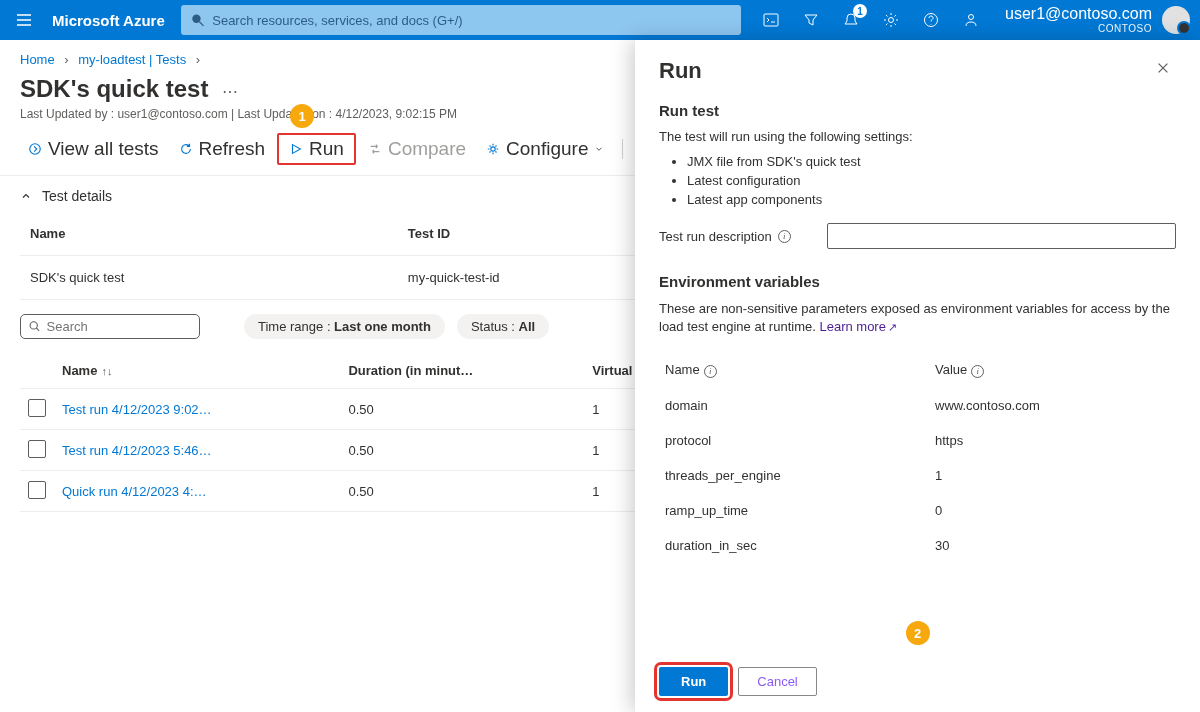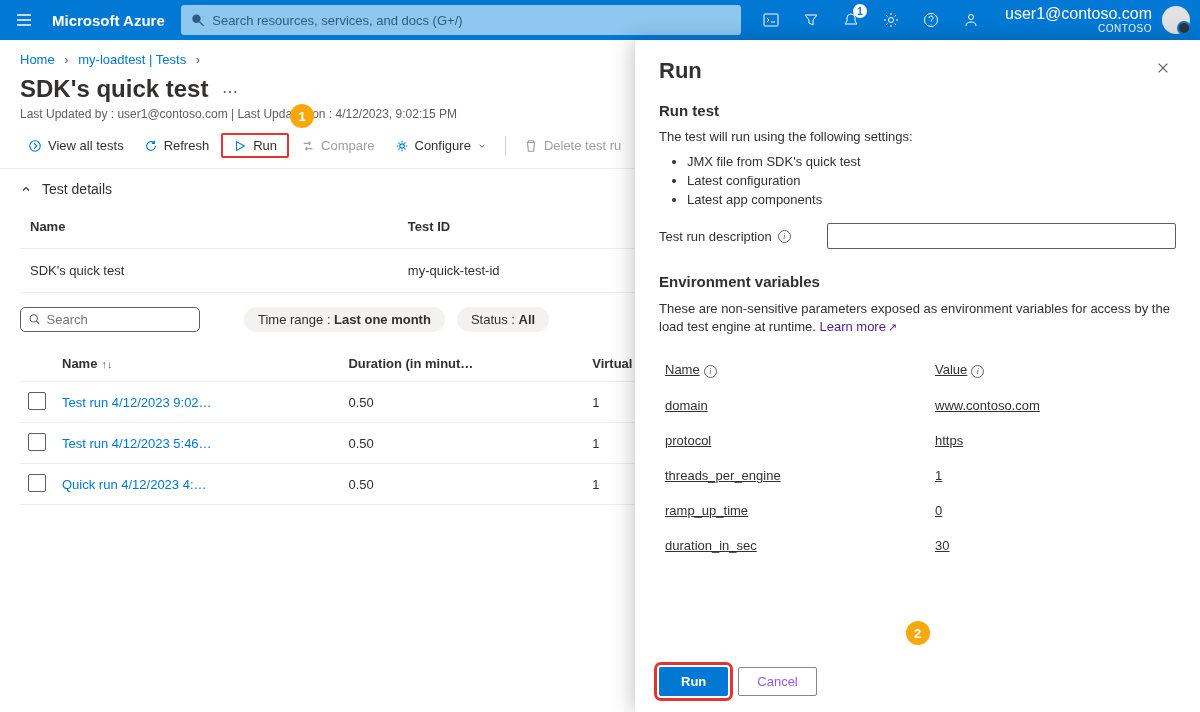--- a/index.html
+++ b/index.html
@@ -35,21 +35,21 @@
 .page-header { padding: 4px 20px 0; }
 .page-title { font-size: 24px; font-weight:600; display:inline-block; }
 .ellips { display:inline-block; margin-left:10px; color:#605e5c; font-size:16px; letter-spacing:2px; }
 .subtitle { font-size:12px; color:#605e5c; margin-top:4px; }
 
 
 .callout { position:absolute; width:24px; height:24px; border-radius:50%; background:#f7a80d; color:#fff; font-weight:700; font-size:13px; display:flex; align-items:center; justify-content:center; z-index:50; }
 
 
 .toolbar { display:flex; align-items:center; gap: 4px; padding: 12px 20px 10px; border-bottom:1px solid #ededed;}
-.tbtn { display:flex; align-items:center; gap:6px; padding: 4px 8px; border:none; background:none; font-size:13px; color:#323130; cursor:pointer; }
+.tbtn { display:flex; align-items:center; gap:6px; padding: 4px 8px; border:none; background:none; font-size:19px; color:#323130; cursor:pointer; }
 .tbtn svg { width:14px; height:14px; fill:none; stroke:#0078d4; stroke-width:1.3; }
 .tbtn.disabled { color:#a19f9d; }
 .tbtn.disabled svg { stroke:#a19f9d; }
 .tbtn.highlighted { border:2px solid #e3342f; border-radius:2px; padding:3px 10px; }
 .tsep { width:1px; height:20px; background:#d1d1d1; margin:0 6px; }
 
 
 .section { padding: 12px 20px; }
 .collapser { display:flex; align-items:center; gap:10px; font-size:14px; padding-bottom:8px; }
 table.grid { width:100%; border-collapse:collapse; font-size:13px; }
@@ -85,21 +85,21 @@
 .sp-p { font-size:13px; color:#323130; margin-bottom:10px; }
 .sp-ul { padding-left:28px; margin-bottom:16px; font-size:13px; }
 .sp-ul li { margin-bottom:4px; }
 .lblrow { display:flex; align-items:center; gap:8px; margin:12px 0 24px;}
 .lblrow label { font-size:13px; flex:0 0 160px; display:flex; align-items:center; gap:6px;}
 .lblrow input { border:1px solid #605e5c; height:26px; border-radius:2px; flex:1; padding:0 6px;}
 .info-ic { width:13px; height:13px; border:1px solid #605e5c; border-radius:50%; display:inline-flex; align-items:center; justify-content:center; font-size:9px; font-style:italic; font-family:serif; color:#605e5c;}
 .sp-sub { font-size:13px; color:#323130; margin:8px 0 16px; line-height:1.4;}
 .sp-sub a { color:#4c1d95; text-decoration:none; }
 .ext { font-size:11px; margin-left:2px;}
-table.envs { width:100%; border-collapse:collapse; font-size:13px;text-decoration:underline; }
+table.envs { width:100%; border-collapse:collapse; font-size:13px; }
 table.envs th { text-align:left; font-weight:400; padding:10px 6px; }
 table.envs td { padding:10px 6px; }
 table.envs th .info-ic{ margin-left:4px; }
 
 .sp-foot { padding:16px 24px; display:flex; gap:10px; align-items:center; position:relative;}
 .btn-primary { background:#0078d4; color:#fff; border:none; padding:7px 22px; font-size:13px; font-weight:600; border-radius:2px; cursor:pointer;}
 .btn-primary.redbox { outline:3px solid #e3342f; outline-offset:2px;}
 .btn-default { background:#fff; color:#8b5cf6; border:1px solid #8a8886; padding:6px 18px; font-size:13px; border-radius:2px; cursor:pointer;}
 </style>
 </head>

